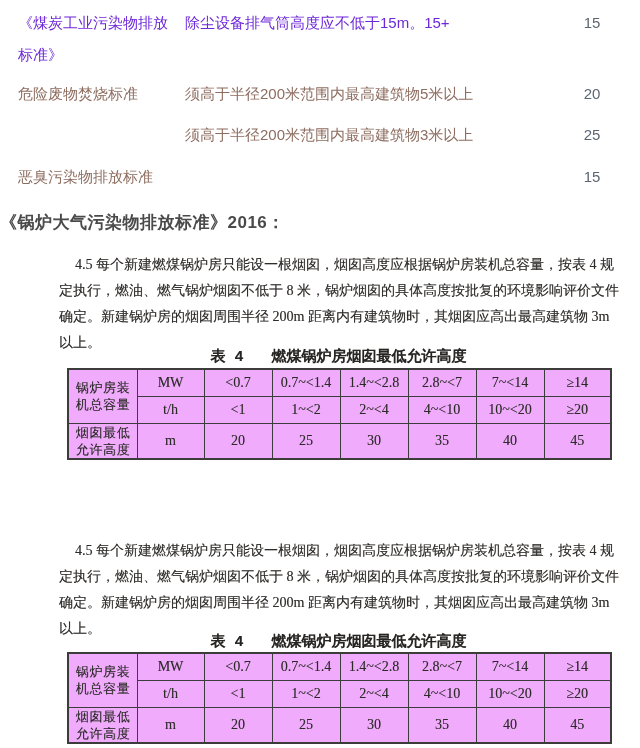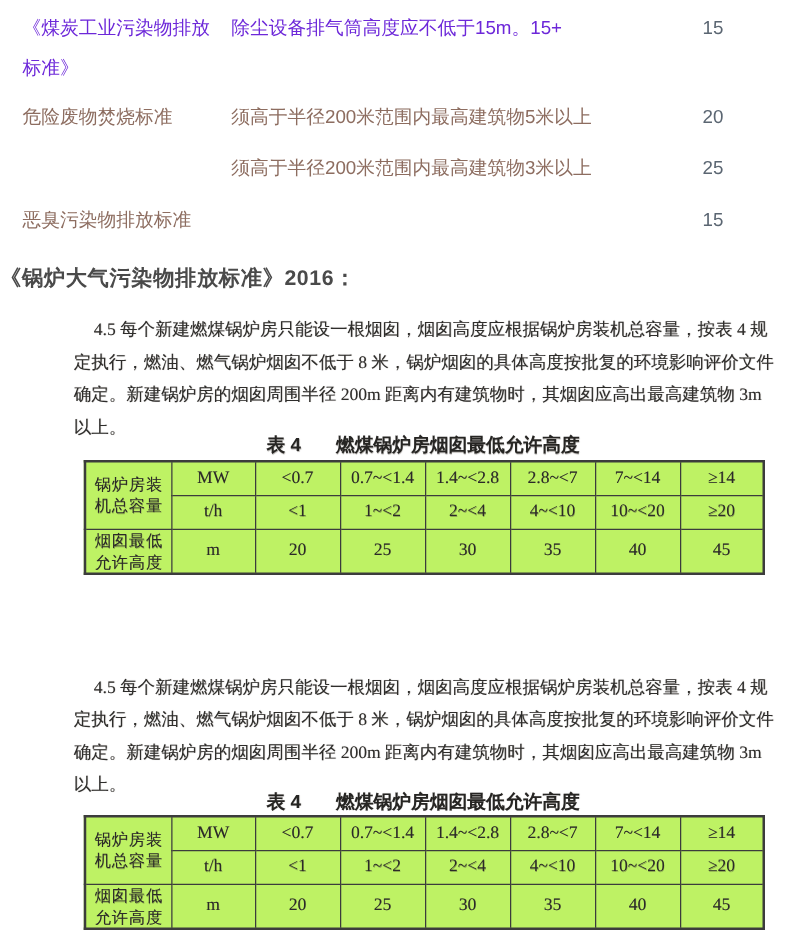--- a/index.html
+++ b/index.html
@@ -17,21 +17,21 @@
   .std-name, .std-req, .std-val {
     position: absolute;
     font-size: 15px;
     line-height: 19px;
     white-space: nowrap;
   }
   .cool { color: #6d28d9; }
   .warm { color: #8d6d60; }
   .std-name { left: 18px; }
   .std-req  { left: 185px; }
-  .std-val  { right: 18px; width: 60px; text-align: left; color: #5b6672; }
+  .std-val  { right: 18px; width: 60px; text-align: center; color: #5b6672; }
 
   
   .sec-heading {
     position: absolute;
     left: 0;
     font-size: 17px;
     color: #4a4a4a;
     letter-spacing: 0.5px;
     white-space: nowrap;
   }
@@ -46,39 +46,39 @@
     white-space: nowrap;
     text-shadow: 0.3px 0.3px 0.6px rgba(70,62,55,0.45);
   }
 
   
   .t4-title {
     position: absolute;
     left: 67px;
     width: 543px;
     text-align: center;
-    font-family: Liberation Sans, sans-serif;
+    font-family: Liberation Mono, monospace;
     font-weight: bold;
     font-size: 15px;
     color: #262523;
     text-shadow: 0.3px 0.3px 0.6px rgba(70,62,55,0.4);
     white-space: nowrap;
   }
   .t4-title .t4-label { margin-right: 28px; }
 
   
   .t4-wrap { position: absolute; left: 67px; }
   table.t4 {
     width: 543px;
     border-collapse: collapse;
     table-layout: fixed;
     font-family: "Liberation Serif", "DejaVu Serif", serif;
     color: #2b2a28;
     border: 2px solid #3c3c3c;
-    background: #bef264;
+    background: #f0abfc;
   }
   table.t4 td {
     border: 1px solid #3c3c3c;
     text-align: center;
     vertical-align: middle;
     font-size: 14px;
     text-shadow: 0.3px 0.3px 0.5px rgba(70,62,55,0.4);
     padding: 0;
   }
   table.t4 tr.r1 td, table.t4 tr.r2 td { height: 27px; }

